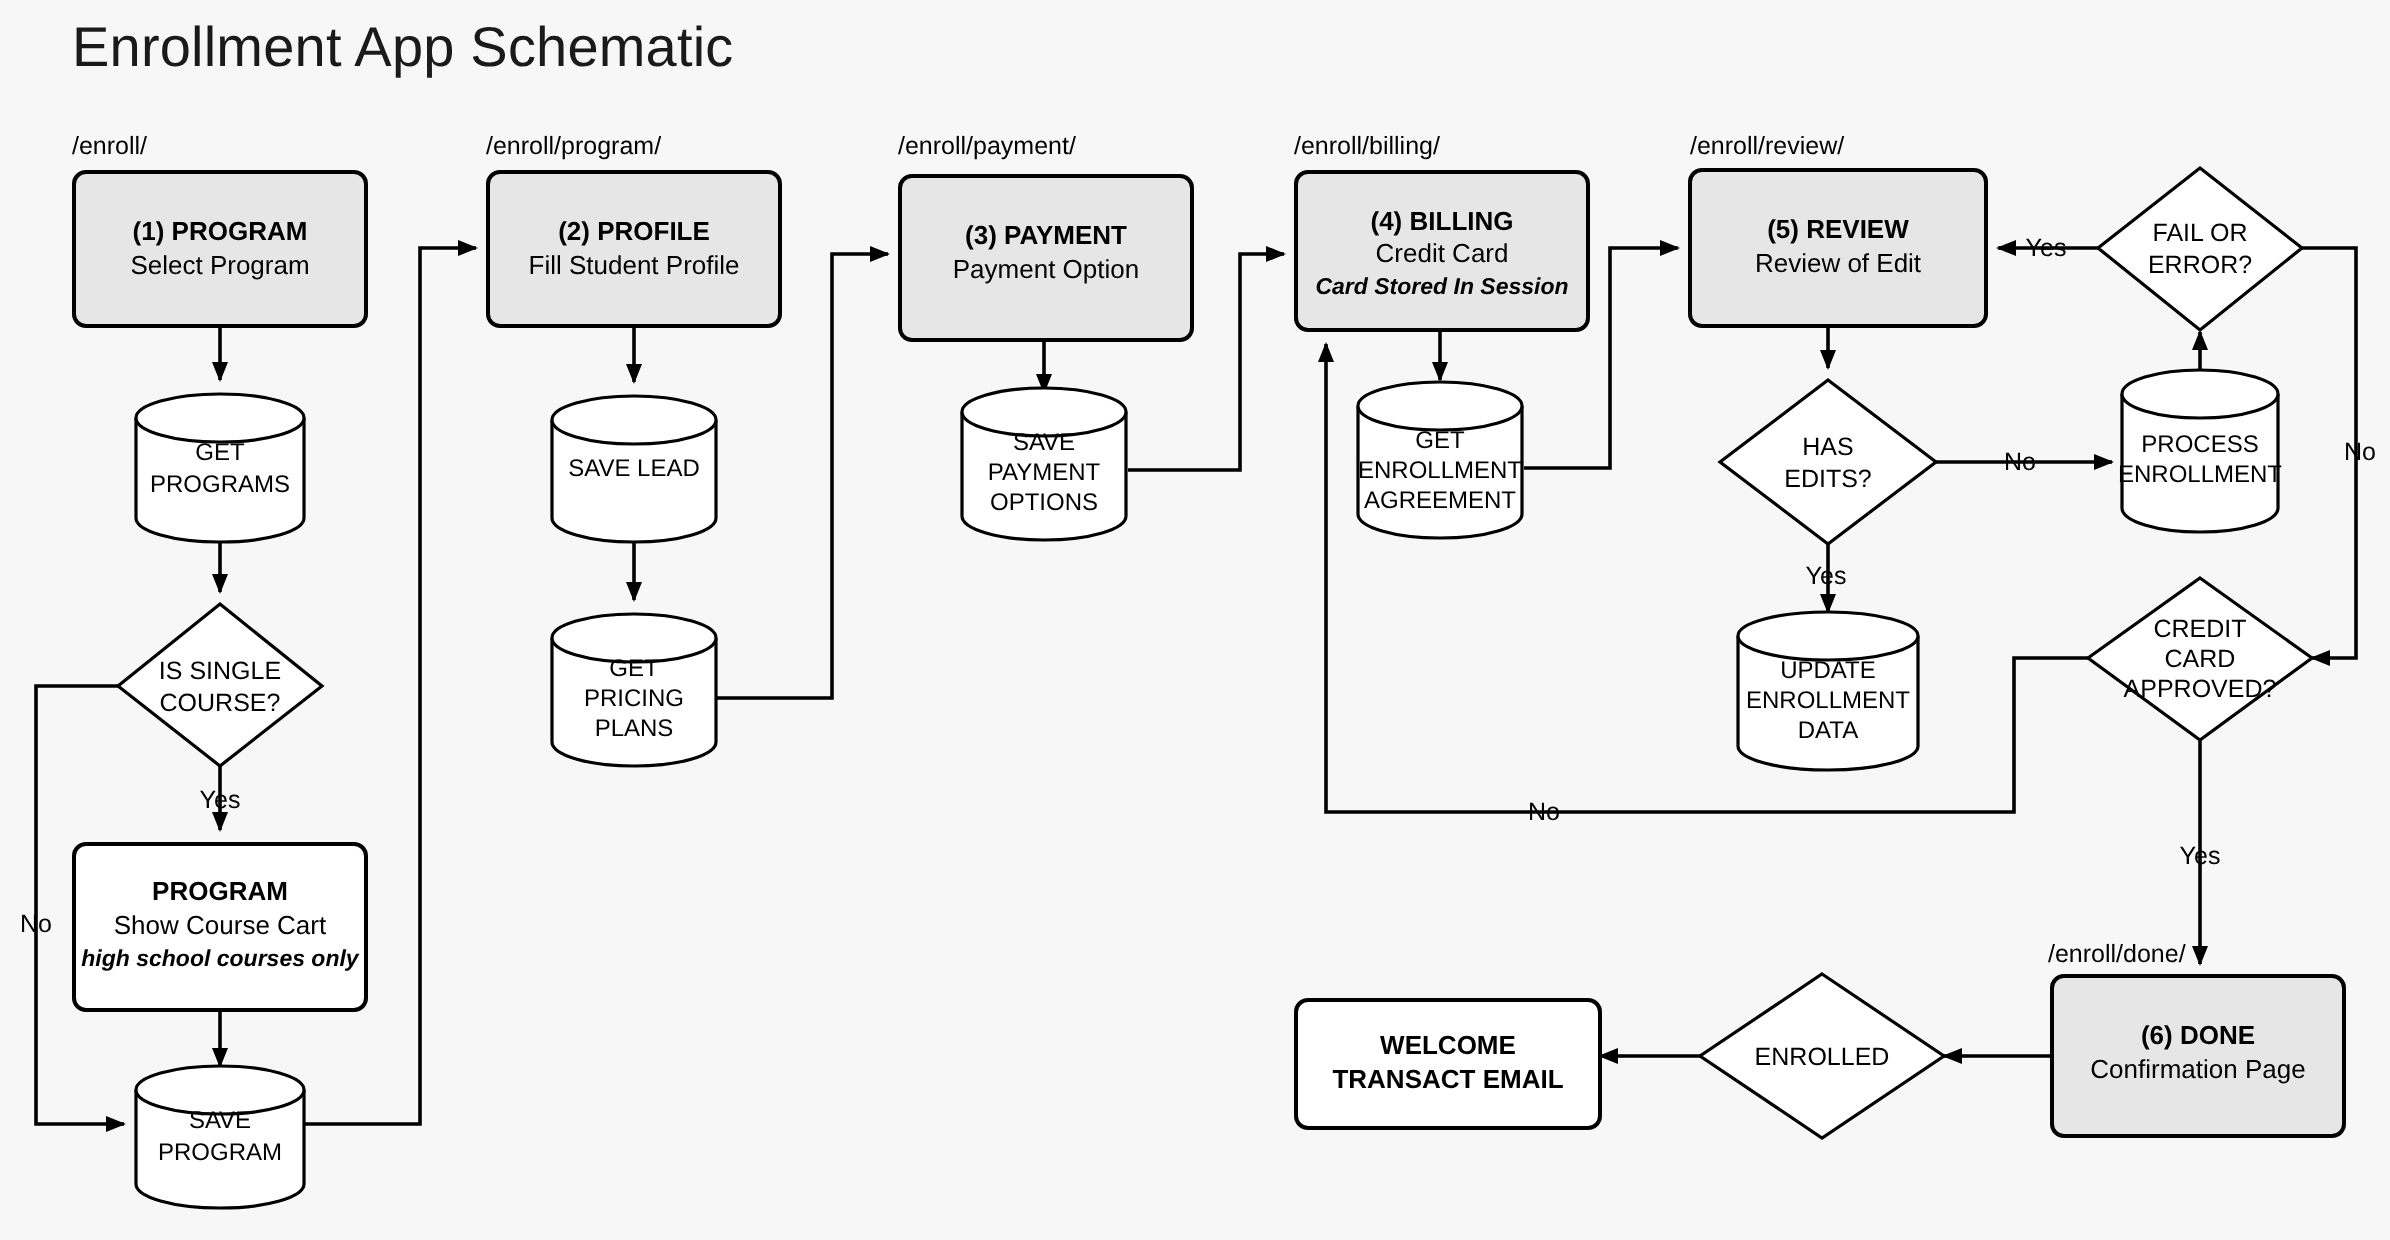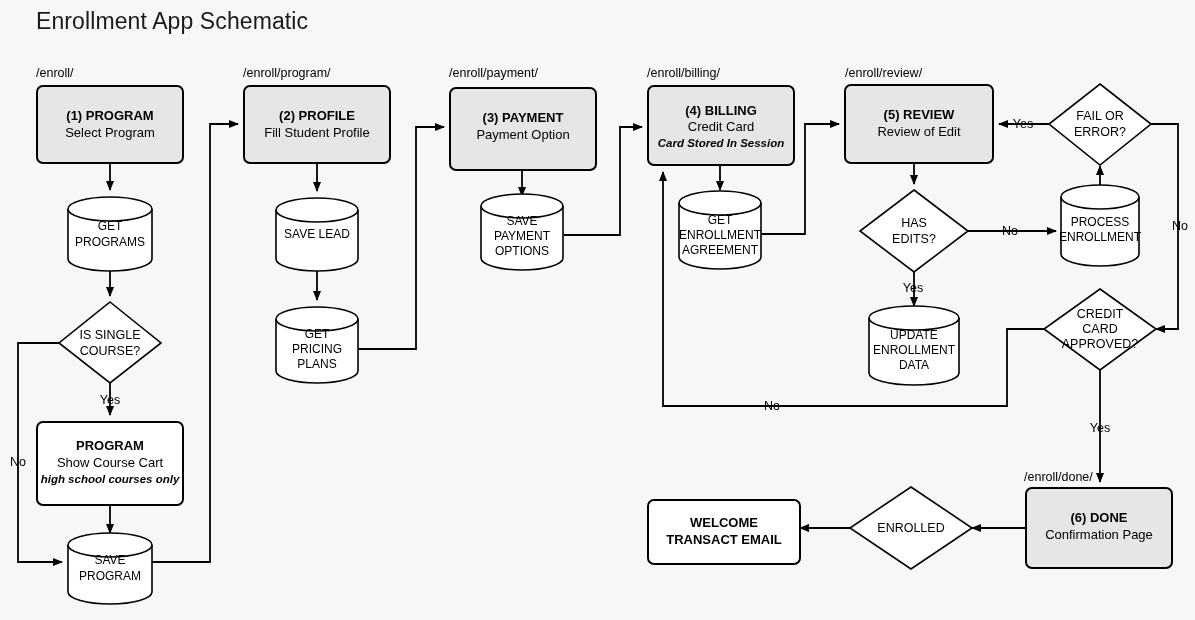--- a/index.html
+++ b/index.html
@@ -12,21 +12,21 @@
     height: 620px;
     position: relative;
     overflow: hidden;
     font-family: "Liberation Sans", sans-serif;
     color: #000;
   }
   #diagram-title {
     position: absolute;
     left: 36px;
     top: 8px;
-    font-size: 23px;
+    font-size: 28px;
     font-weight: 400;
     letter-spacing: 0.1px;
     color: #1a1a1a;
     white-space: nowrap;
   }
   svg#flow {
     position: absolute;
     left: 0;
     top: 0;
     width: 1195px;

